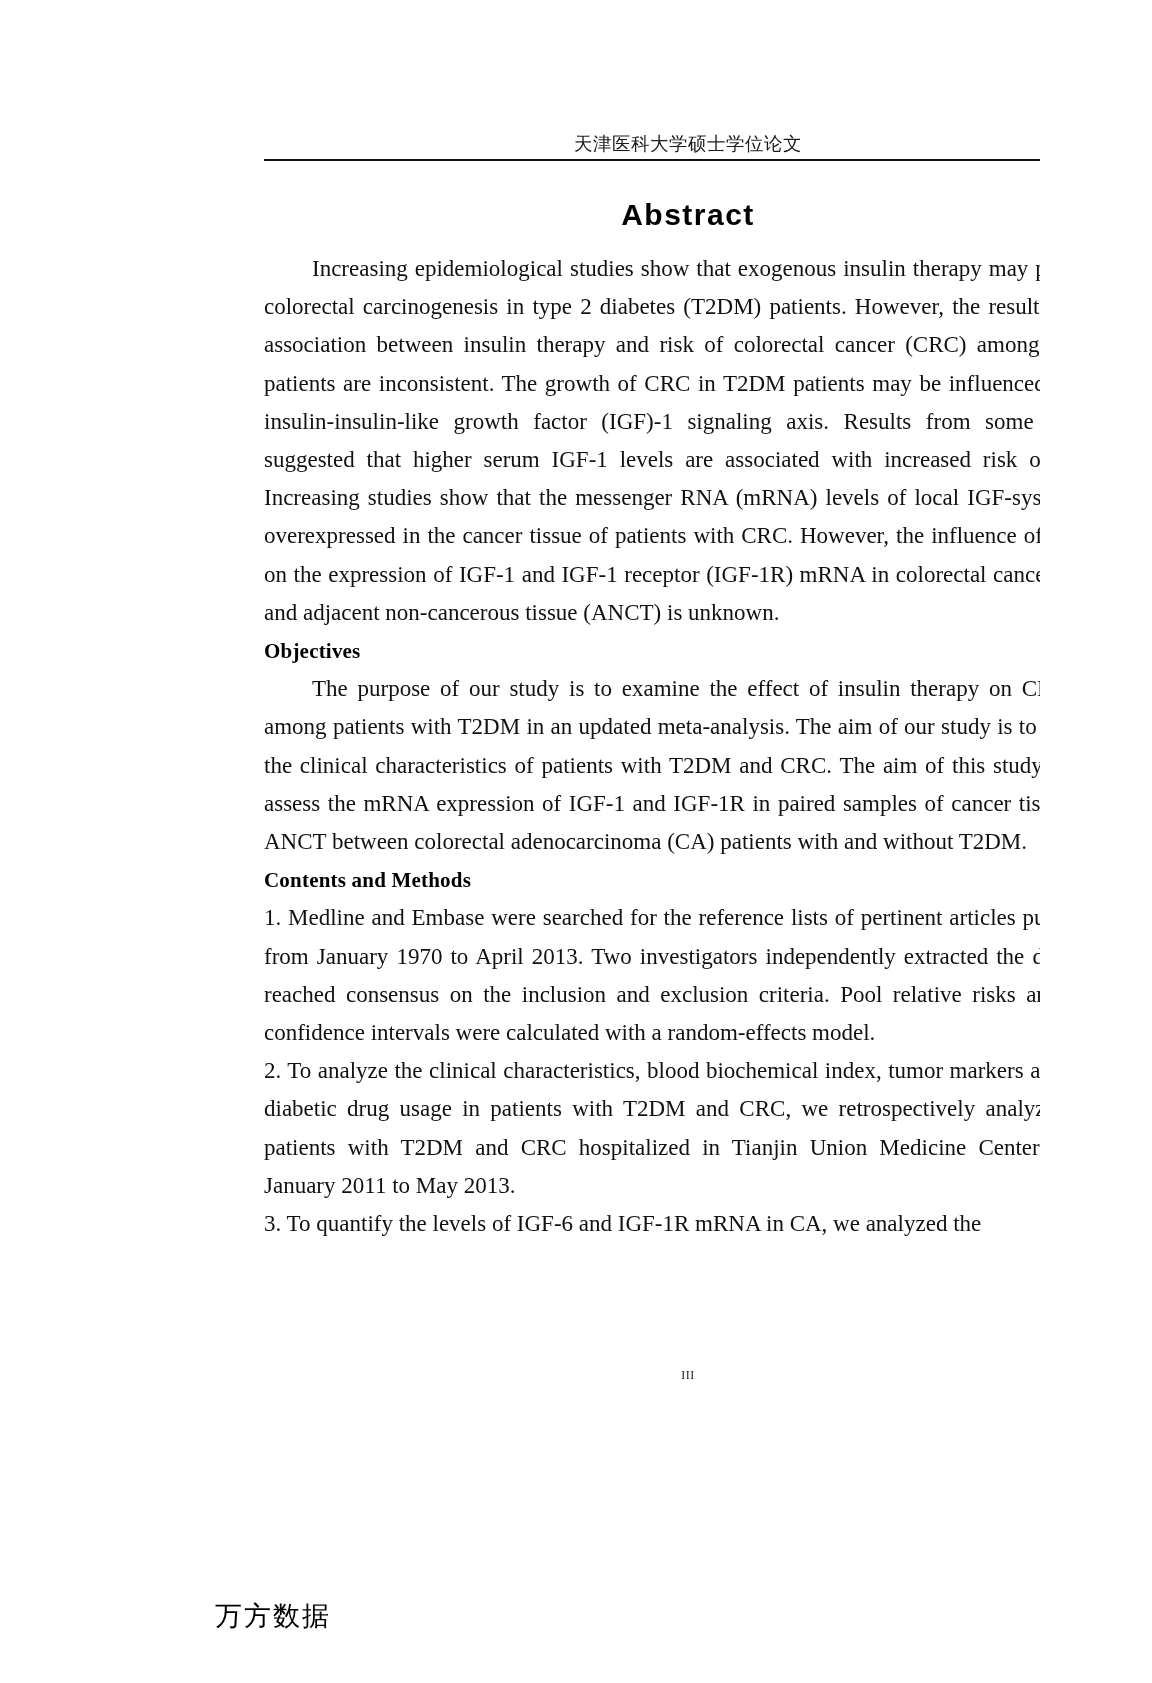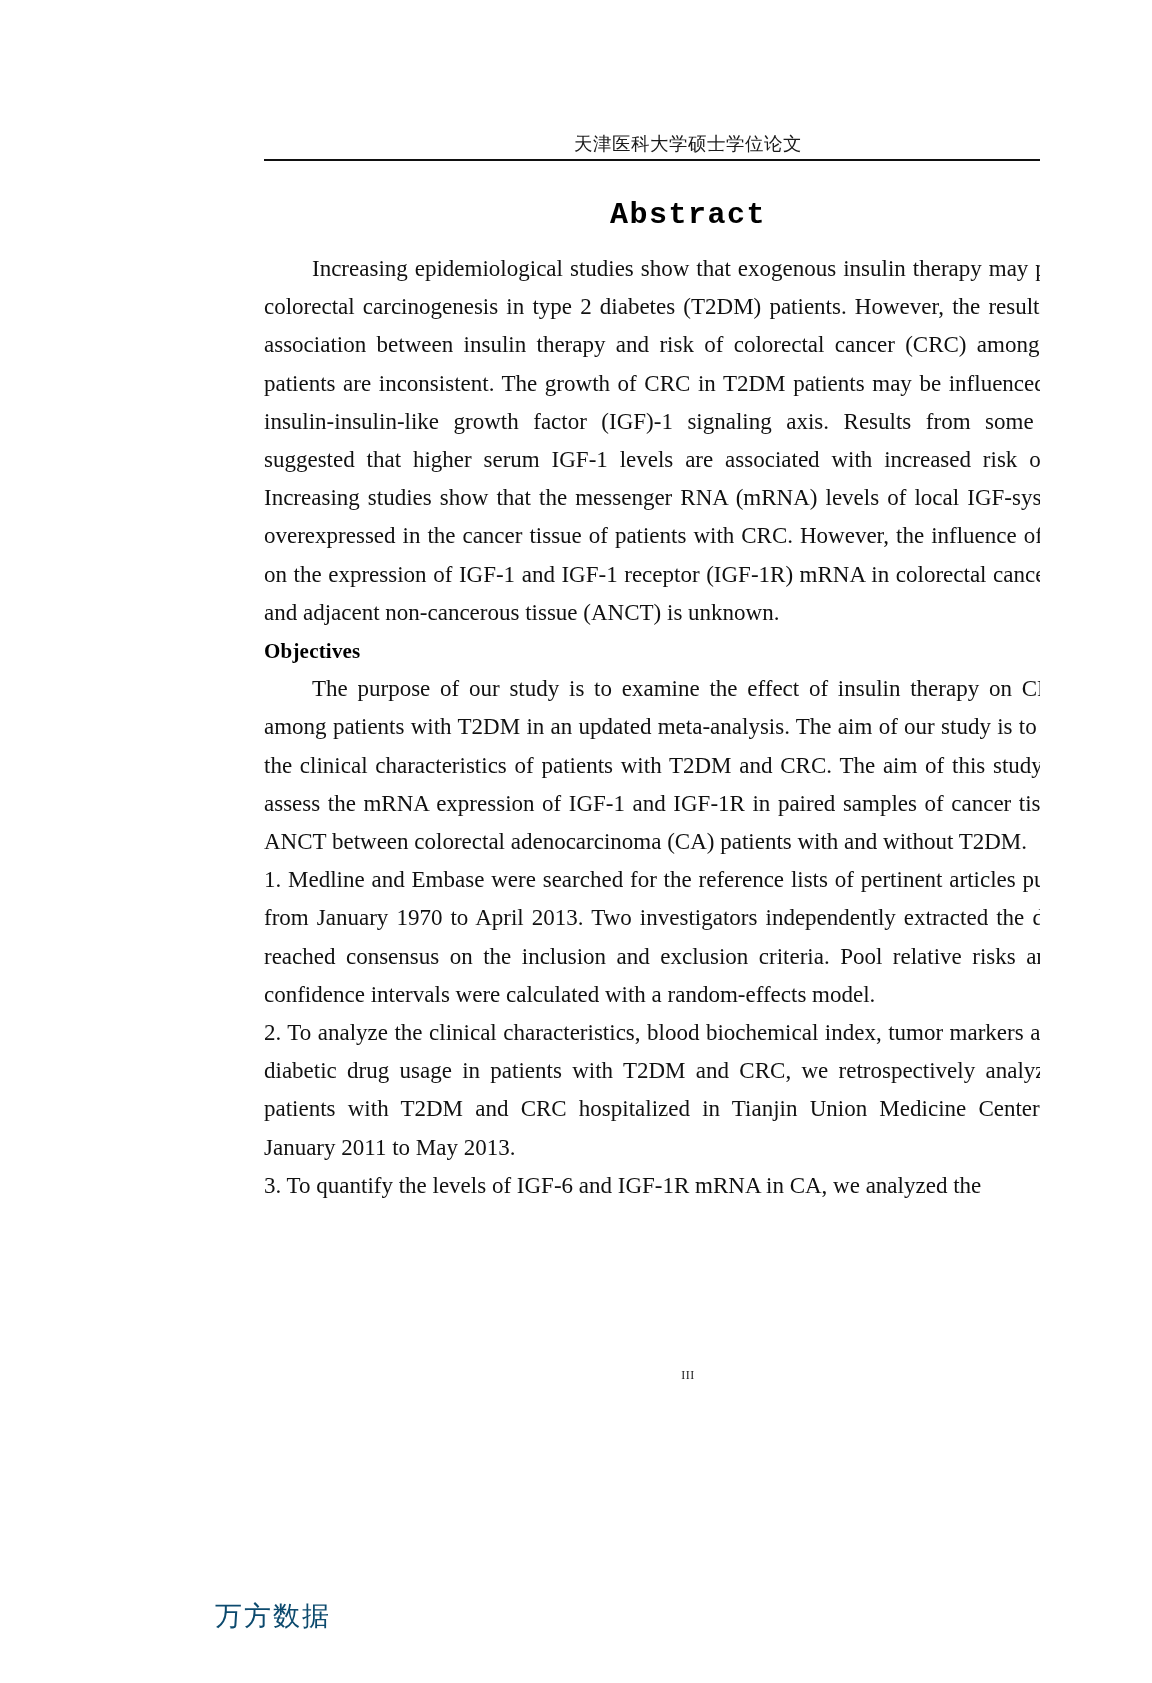--- a/index.html
+++ b/index.html
@@ -45,21 +45,21 @@
     width: 100%;
   }
 
   
   .doc-title {
     position: absolute;
     left: 152px;
     top: 198px;
     width: 848px;
     text-align: center;
-    font-family: Liberation Mono, monospace;
+    font-family: Liberation Sans, sans-serif;
     font-size: 30px;
     font-weight: 700;
     letter-spacing: 1.5px;
     color: #000000;
   }
 
   
   .body-area {
     position: absolute;
     left: 152px;
@@ -98,21 +98,21 @@
     font-size: 12px;
     color: #222222;
     letter-spacing: 0.5px;
   }
   .watermark {
     position: absolute;
     left: 103px;
     top: 1598px;
     font-family: "DejaVu Sans", "Liberation Sans", sans-serif;
     font-size: 27px;
-    color: #0c4a6e;
+    color: #000000;
     letter-spacing: 2px;
     user-select: none;
   }
 </style>
 </head>
 <body>
 
 <div class="page">
 
   <div class="header-block">
@@ -123,20 +123,21 @@
   <div class="doc-title">Abstract</div>
 
   <div class="body-area">
 
     <p class="para indent">Increasing epidemiological studies show that exogenous insulin therapy may promote colorectal carcinogenesis in type 2 diabetes (T2DM) patients. However, the results of the association between insulin therapy and risk of colorectal cancer (CRC) among T2DM patients are inconsistent. The growth of CRC in T2DM patients may be influenced by the insulin-insulin-like growth factor (IGF)-1 signaling axis. Results from some studies suggested that higher serum IGF-1 levels are associated with increased risk of CRC. Increasing studies show that the messenger RNA (mRNA) levels of local IGF-system are overexpressed in the cancer tissue of patients with CRC. However, the influence of T2DM on the expression of IGF-1 and IGF-1 receptor (IGF-1R) mRNA in colorectal cancer tissue and adjacent non-cancerous tissue (ANCT) is unknown.</p>
 
     <h2 class="section-head">Objectives</h2>
 
     <p class="para indent">The purpose of our study is to examine the effect of insulin therapy on CRC risk among patients with T2DM in an updated meta-analysis. The aim of our study is to explore the clinical characteristics of patients with T2DM and CRC. The aim of this study was to assess the mRNA expression of IGF-1 and IGF-1R in paired samples of cancer tissue and ANCT between colorectal adenocarcinoma (CA) patients with and without T2DM.</p>
 
+    <h2 class="section-head">Contents and Methods</h2>
 
     <p class="para">1. Medline and Embase were searched for the reference lists of pertinent articles published from January 1970 to April 2013. Two investigators independently extracted the data and reached consensus on the inclusion and exclusion criteria. Pool relative risks and 95% confidence intervals were calculated with a random-effects model.</p>
 
     <p class="para">2. To analyze the clinical characteristics, blood biochemical index, tumor markers and anti-diabetic drug usage in patients with T2DM and CRC, we retrospectively analyzed 200 patients with T2DM and CRC hospitalized in Tianjin Union Medicine Center during January 2011 to May 2013.</p>
 
     <p class="para">3. To quantify the levels of IGF-6 and IGF-1R mRNA in CA, we analyzed the</p>
 
   </div>
 
   <div class="page-number">III</div>

